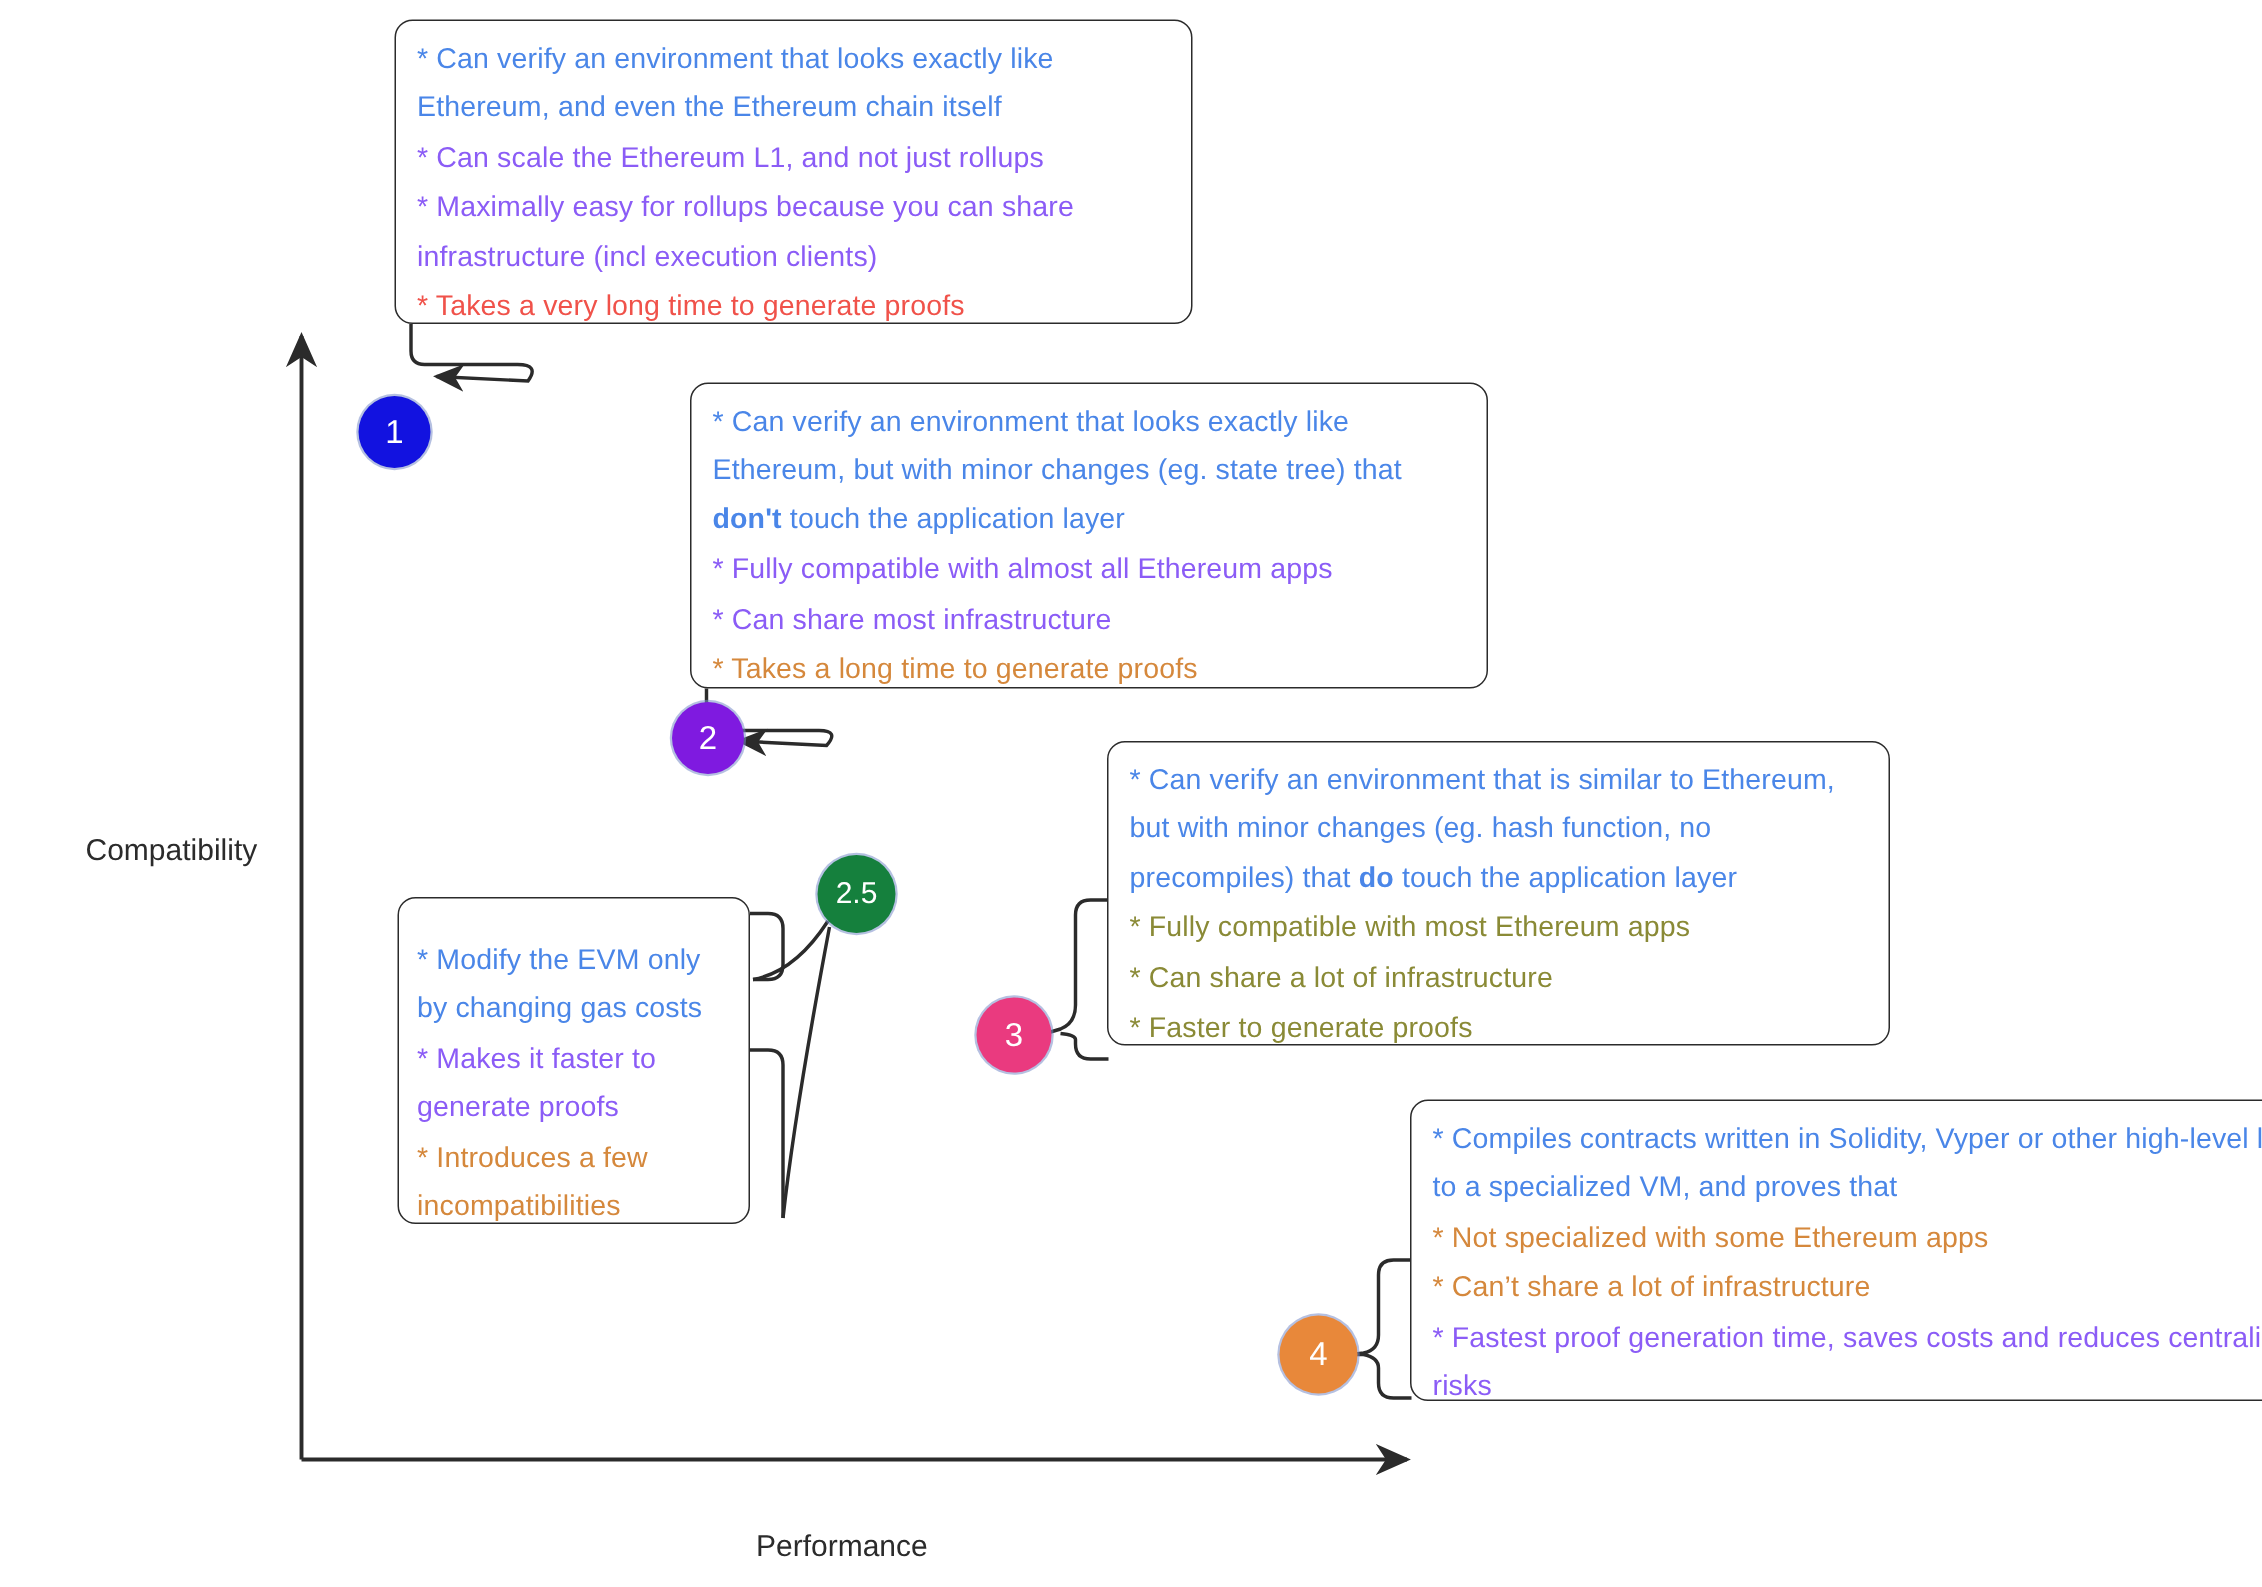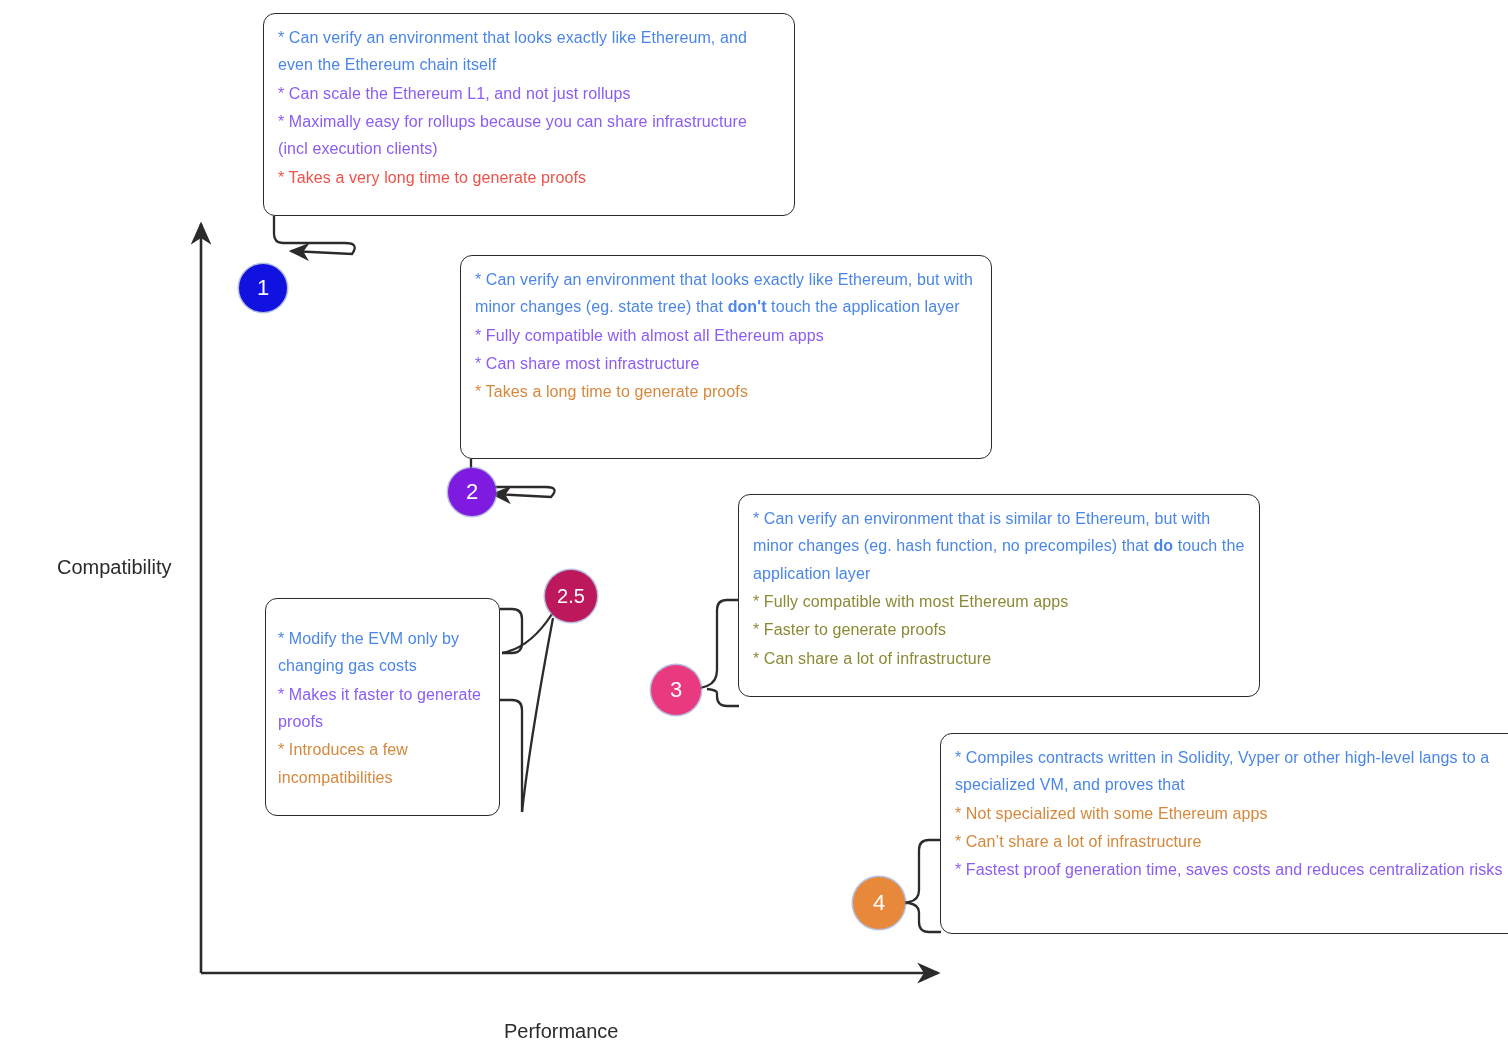--- a/index.html
+++ b/index.html
@@ -36,21 +36,21 @@
   .callout{
     position:absolute;
     background:#ffffff;
     border:1.6px solid #2b2b2b;
     border-radius:12px;
     box-sizing:border-box;
     padding:10px 14px 12px 14px;
   }
   .callout p{
     margin:0 0 1px 0;
-    font-size:16px;
+    font-size:19px;
     line-height:1.71;
     letter-spacing:0.1px;
   }
   .c-blue{color:#4a86e8;}
   .c-green{color:#8b5cf6;}
   .c-olive{color:#8a8a36;}
   .c-orange{color:#d5883c;}
   .c-red{color:#f0524a;}
   .bold{font-weight:bold;}
 </style>
@@ -87,21 +87,21 @@
     <path fill="none" stroke="#2b2b2b" stroke-width="2.3" d="M941,932 L929,932 Q919,932 919,922 L919,912 Q919,905 909,903 L901,903"></path>
   </svg>
 
   <div class="axis-label" style="left:44px;top:556px;margin-left:13px;">Compatibility</div>
   <div class="axis-label" style="left:504px;top:1020px;">Performance</div>
 
   <div class="node" style="left:239px;top:264px;width:48px;height:48px;background:#1212e0;">1</div>
 
   <div class="node" style="left:448px;top:468px;width:48px;height:48px;background:#7f1ae0;">2</div>
 
-  <div class="node sm" style="left:545px;top:570px;width:52px;height:52px;background:#be185d;">2.5</div>
+  <div class="node sm" style="left:545px;top:570px;width:52px;height:52px;background:#15803d;">2.5</div>
 
   <div class="node" style="left:651px;top:665px;width:50px;height:50px;background:#ea3a7f;">3</div>
 
   <div class="node" style="left:853px;top:877px;width:52px;height:52px;background:#e8883a;">4</div>
 
   <div class="callout" style="left:263px;top:13px;width:532px;height:203px;">
     <p class="c-blue">* Can verify an environment that looks exactly like Ethereum, and even the Ethereum chain itself</p>
     <p class="c-green">* Can scale the Ethereum L1, and not just rollups</p>
     <p class="c-green">* Maximally easy for rollups because you can share infrastructure (incl execution clients)</p>
     <p class="c-red">* Takes a very long time to generate proofs</p>
@@ -116,22 +116,22 @@
 
   <div class="callout" style="left:265px;top:598px;width:235px;height:218px;padding:26px 12px;">
     <p class="c-blue">* Modify the EVM only by changing gas costs</p>
     <p class="c-green">* Makes it faster to generate proofs</p>
     <p class="c-orange">* Introduces a few incompatibilities</p>
   </div>
 
   <div class="callout" style="left:738px;top:494px;width:522px;height:203px;">
     <p class="c-blue"><span>* Can verify an environment that is similar to Ethereum, but with minor changes (eg. hash function, no precompiles) that </span><span class="bold">do</span><span> touch the application layer</span></p>
     <p class="c-olive">* Fully compatible with most Ethereum apps</p>
+    <p class="c-olive">* Can share a lot of infrastructure</p>
     <p class="c-olive">* Faster to generate proofs</p>
-    <p class="c-olive">* Can share a lot of infrastructure</p>
   </div>
 
   <div class="callout" style="left:940px;top:733px;width:644px;height:201px;">
     <p class="c-blue">* Compiles contracts written in Solidity, Vyper or other high-level langs to a specialized VM, and proves that</p>
     <p class="c-orange">* Not specialized with some Ethereum apps</p>
     <p class="c-orange">* Can’t share a lot of infrastructure</p>
     <p class="c-green">* Fastest proof generation time, saves costs and reduces centralization risks</p>
   </div>
 
 </div>

